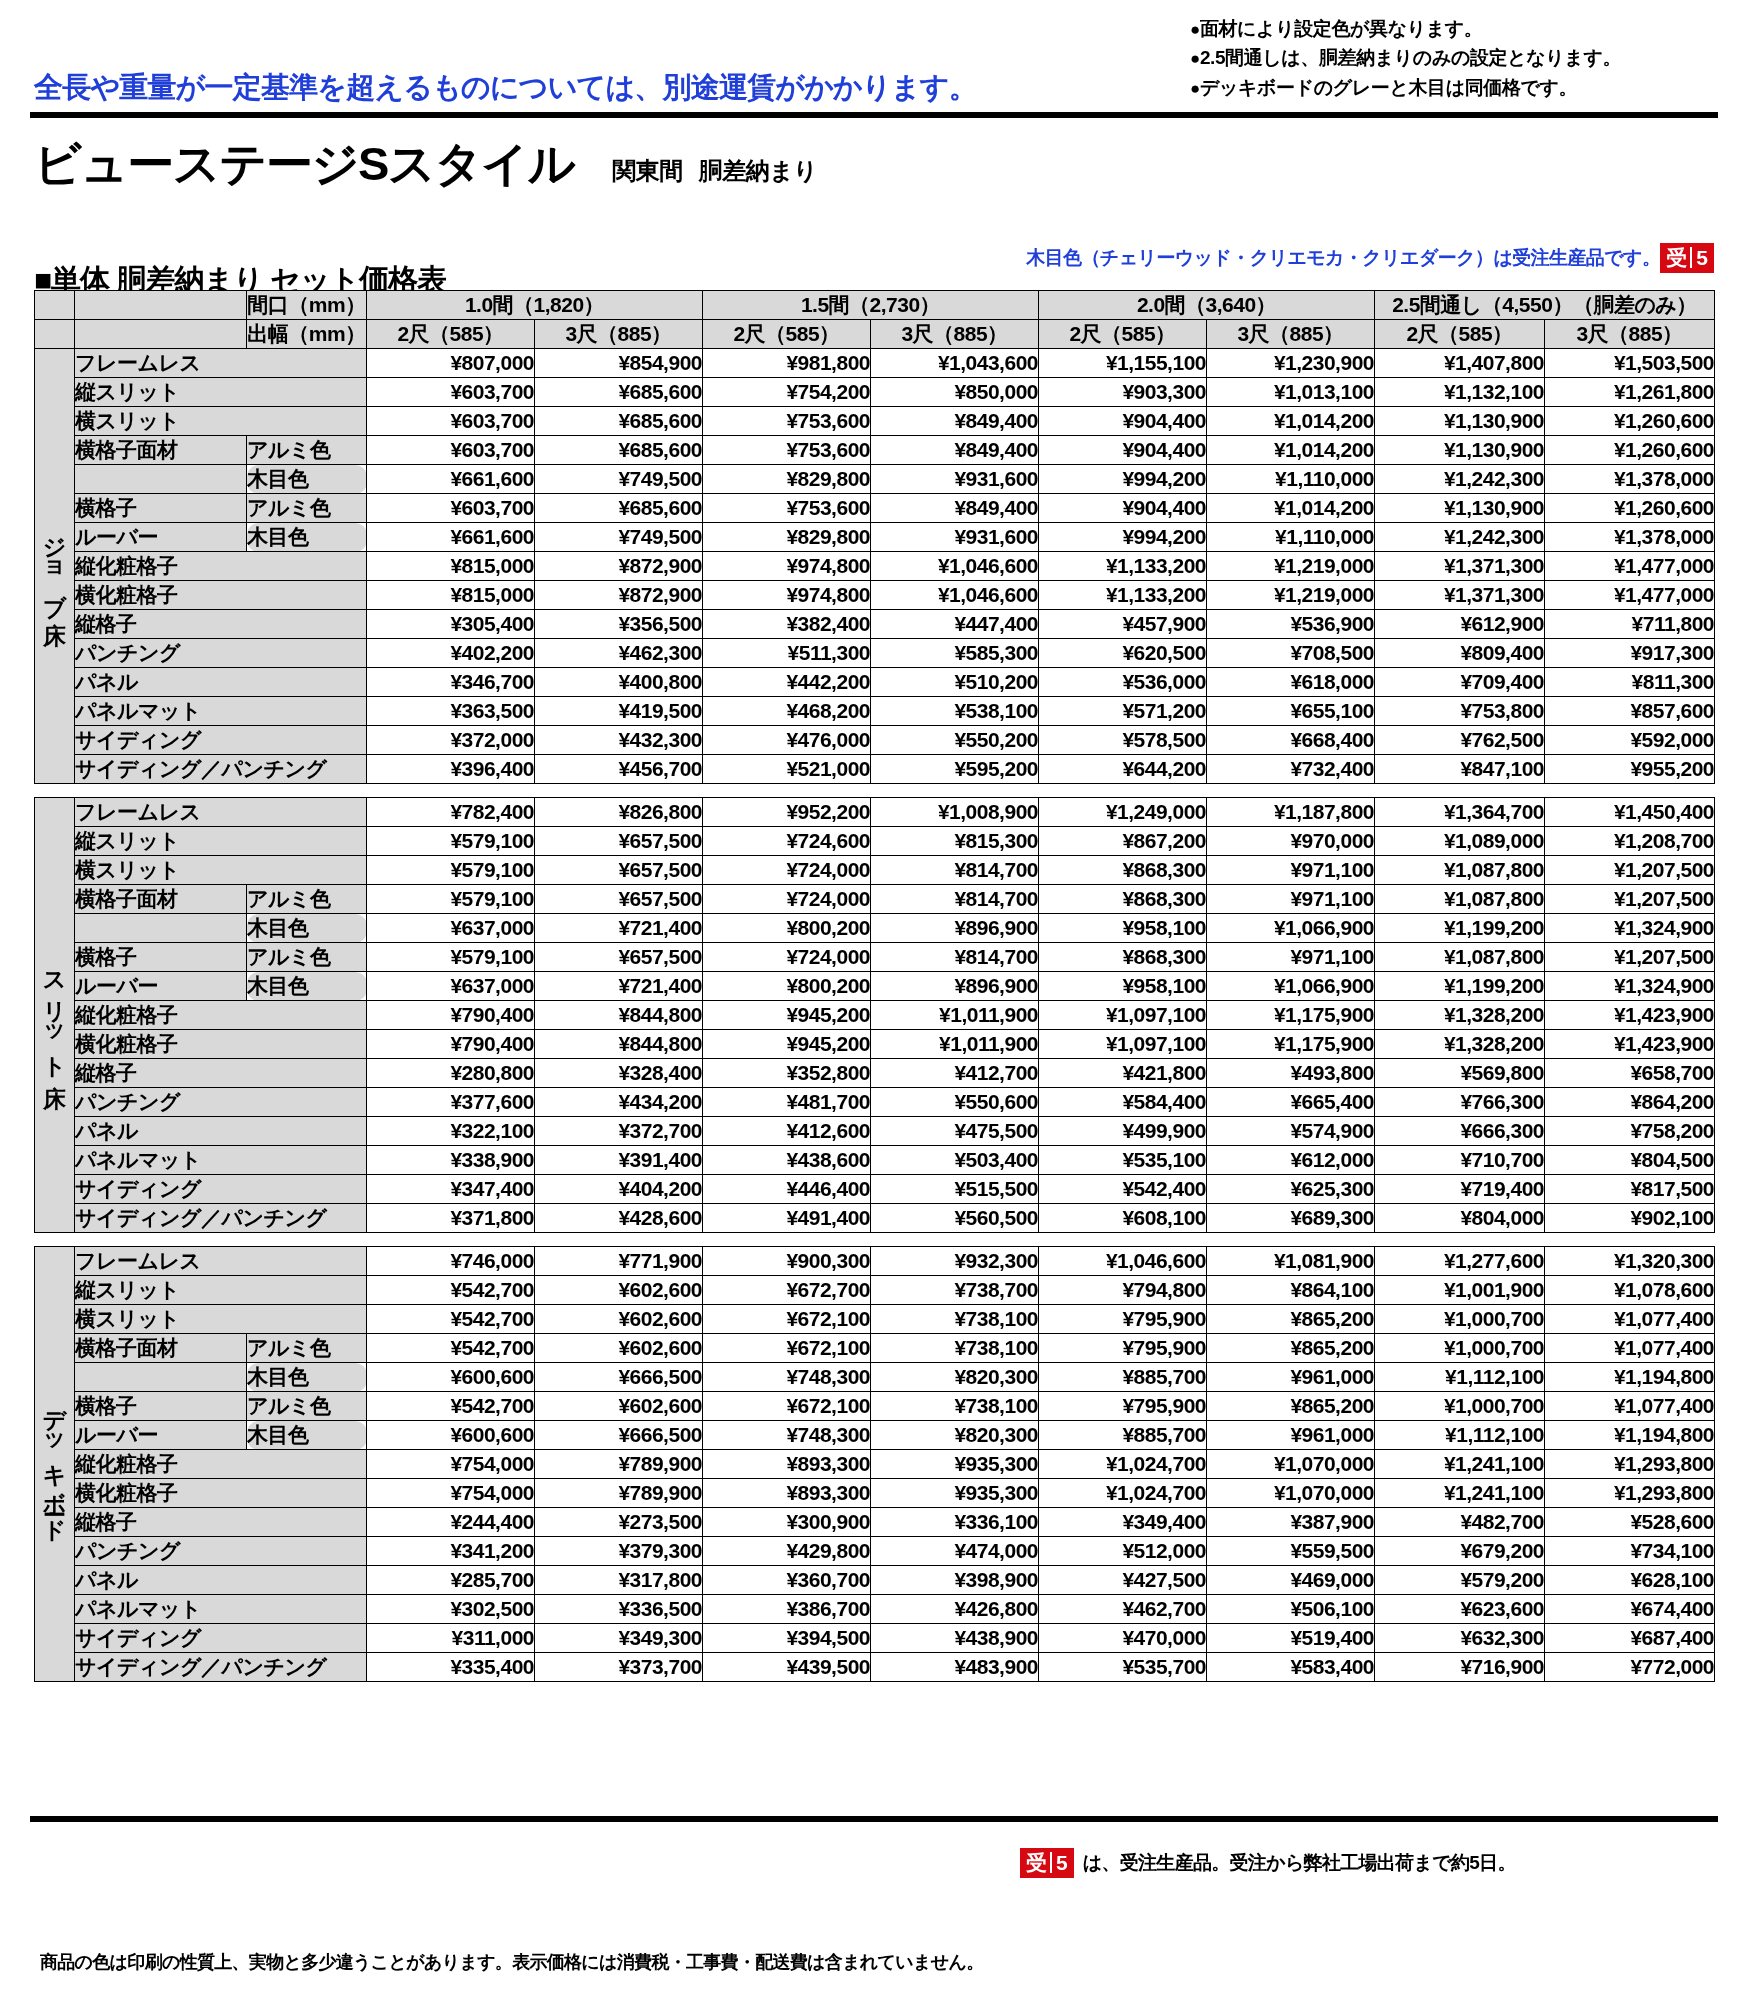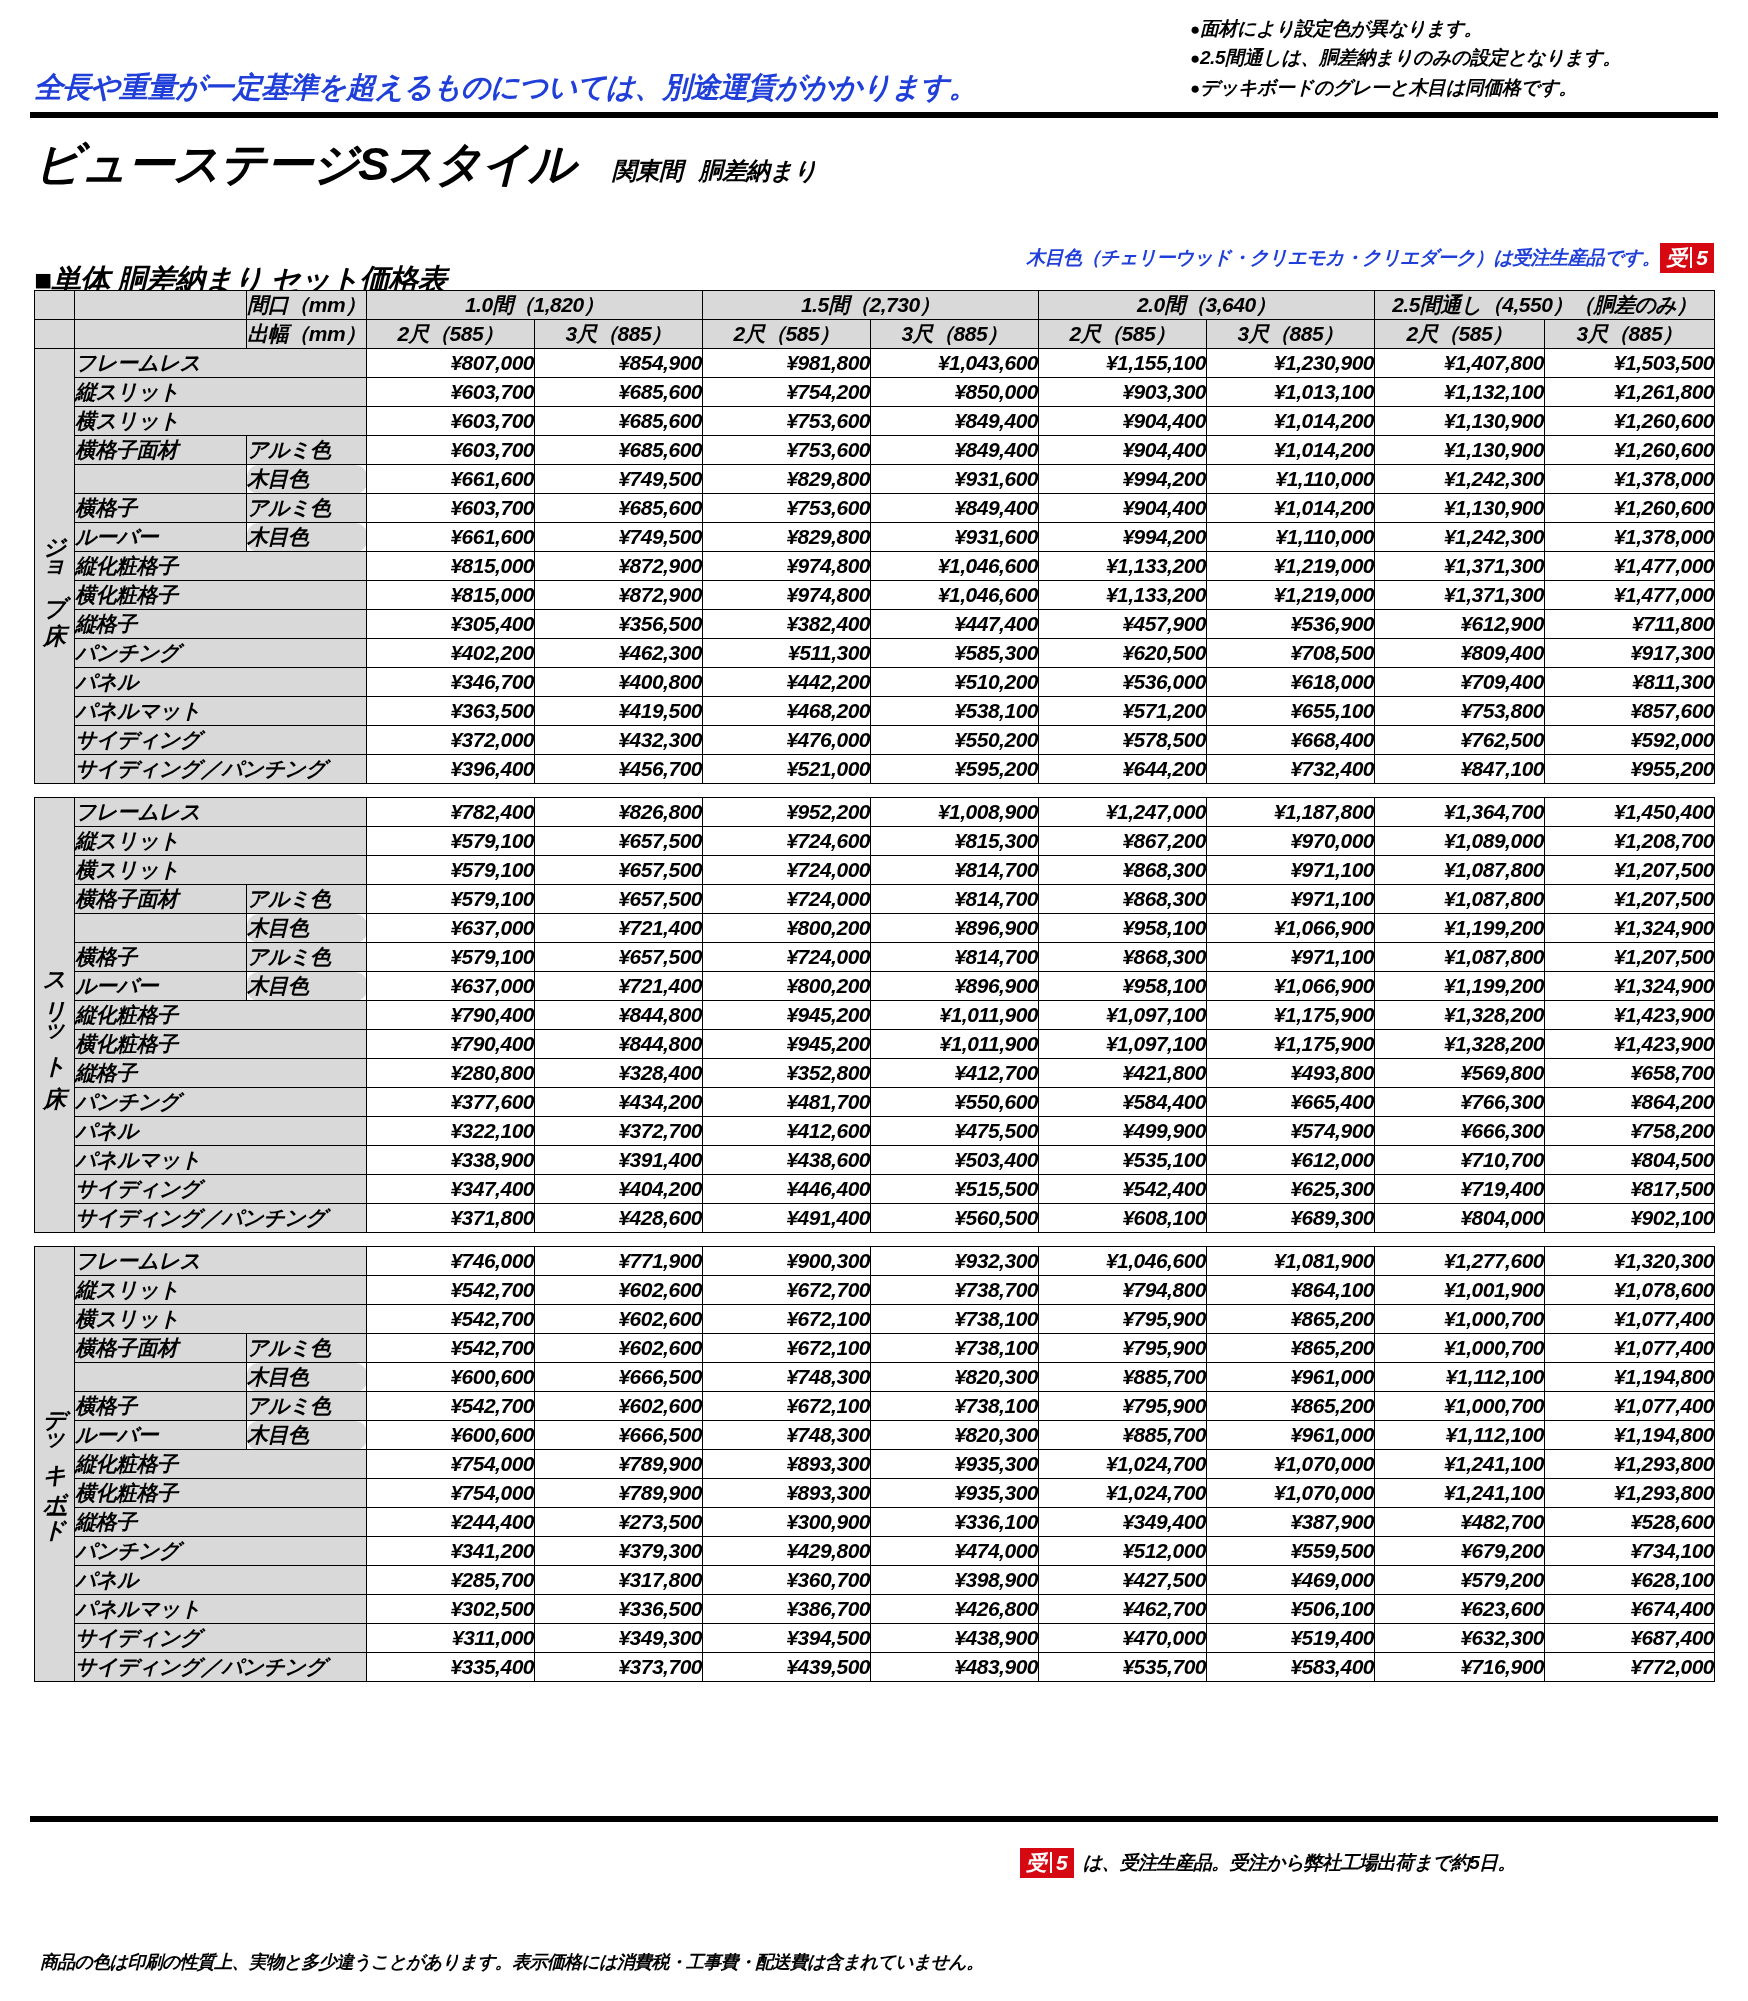--- a/index.html
+++ b/index.html
@@ -3,21 +3,21 @@
 <meta charset="utf-8">
 <style>
   html,body{margin:0;padding:0;}
   body{
     width:1748px;height:2001px;
     background:#ffffff;
     font-family:"Liberation Sans","DejaVu Sans",sans-serif;
     color:#000;
     -webkit-font-smoothing:none;
   }
-  .page{position:relative;width:1748px;height:1743px;box-sizing:border-box;padding:0 34px;font-style:italic;}
+  .page{position:relative;width:1748px;height:1743px;box-sizing:border-box;padding:0 34px;}
 
   
   .topnotes{position:absolute;left:1190px;top:14px;width:530px;}
   .topnotes div{font-size:19px;font-weight:bold;line-height:1.55;letter-spacing:-0.4px;white-space:nowrap;}
   .bullet{font-size:17px;}
 
   .shipnote{position:absolute;left:34px;top:68px;font-size:29px;font-weight:bold;color:#1f3fd8;letter-spacing:-0.8px;white-space:nowrap;}
 
   .rule-top{position:absolute;left:30px;top:112px;width:1688px;height:6px;background:#000;}
 
@@ -307,21 +307,21 @@
         <tr>
           <td colspan="11" style="border:none;height:14px;background:#fff;"></td>
         </tr>
         <tr>
           <td class="vlabel thick-top thick-bot thick-left" rowspan="15"><span>スリット床</span></td>
           <td class="lbl thick-top" colspan="2">フレームレス</td>
           <td class="num thick-top thick-left">¥782,400</td>
           <td class="num thick-top">¥826,800</td>
           <td class="num thick-top">¥952,200</td>
           <td class="num thick-top">¥1,008,900</td>
-          <td class="num thick-top">¥1,247,000</td>
+          <td class="num thick-top">¥1,249,000</td>
           <td class="num thick-top">¥1,187,800</td>
           <td class="num thick-top">¥1,364,700</td>
           <td class="num thick-top thick-right">¥1,450,400</td>
         </tr>
         <tr>
           <td class="lbl" colspan="2">縦スリット</td>
           <td class="num thick-left">¥579,100</td>
           <td class="num">¥657,500</td>
           <td class="num">¥724,600</td>
           <td class="num">¥815,300</td>

